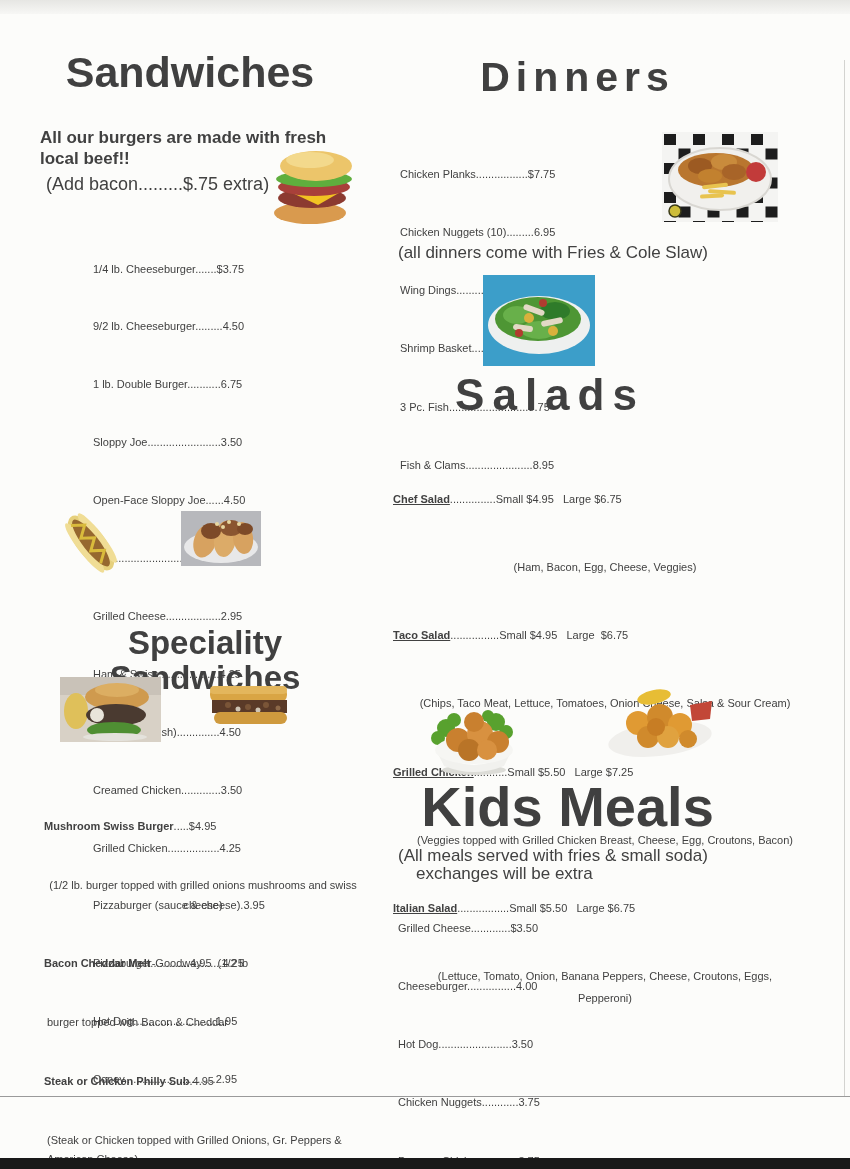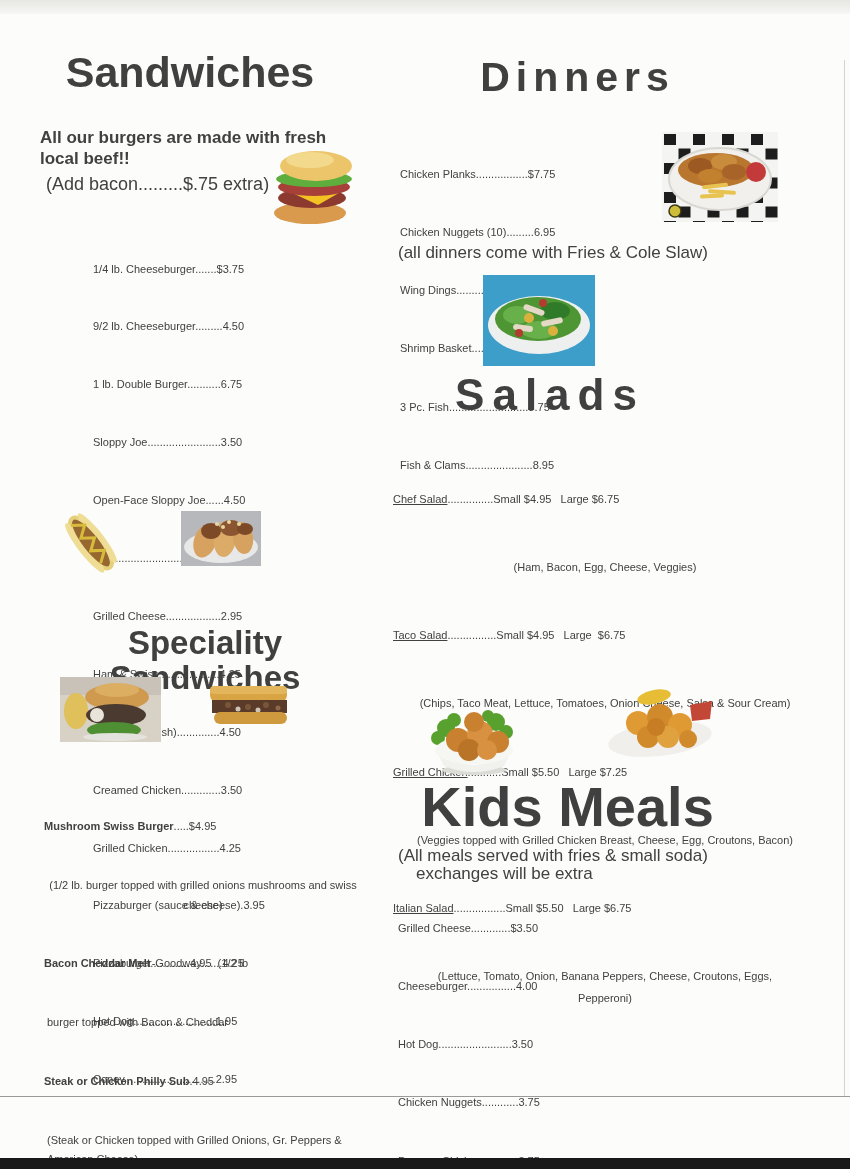--- a/index.html
+++ b/index.html
@@ -27,21 +27,21 @@
   .bacon-note{left:46px;top:174px;font-size:18px;}
 
   .list{position:absolute;font-size:11px;white-space:pre-wrap;}
   .sandwich-list{left:48px;top:221px;width:330px;line-height:19.3px;margin-left:45px;}
   .dinners-list{left:400px;top:126px;width:330px;line-height:19.4px;}
   .dinners-note{left:398px;top:243px;width:420px;line-height:20px;}
   .kids-list{left:398px;top:880px;width:330px;line-height:19.4px;}
 
   .salads-list{left:393px;top:446px;width:424px;line-height:21.4px;}
   .salad-entry{white-space:pre-wrap;}
-  .salad-name{font-weight:normal;text-decoration:underline;}
+  .salad-name{font-weight:bold;text-decoration:underline;}
   .salad-desc{text-align:center;width:378px;margin:4px auto;white-space:pre-wrap;}
 
   .speciality-list{left:44px;top:778px;width:318px;line-height:19.6px;}
   .spec-name{font-weight:bold;}
   .spec-line{white-space:pre-wrap;}
   .desc-center{text-align:center;white-space:pre-wrap;}
   .desc-left{text-align:left;padding-left:3px;white-space:pre-wrap;}
 
   .photo{position:absolute;}
 </style>

